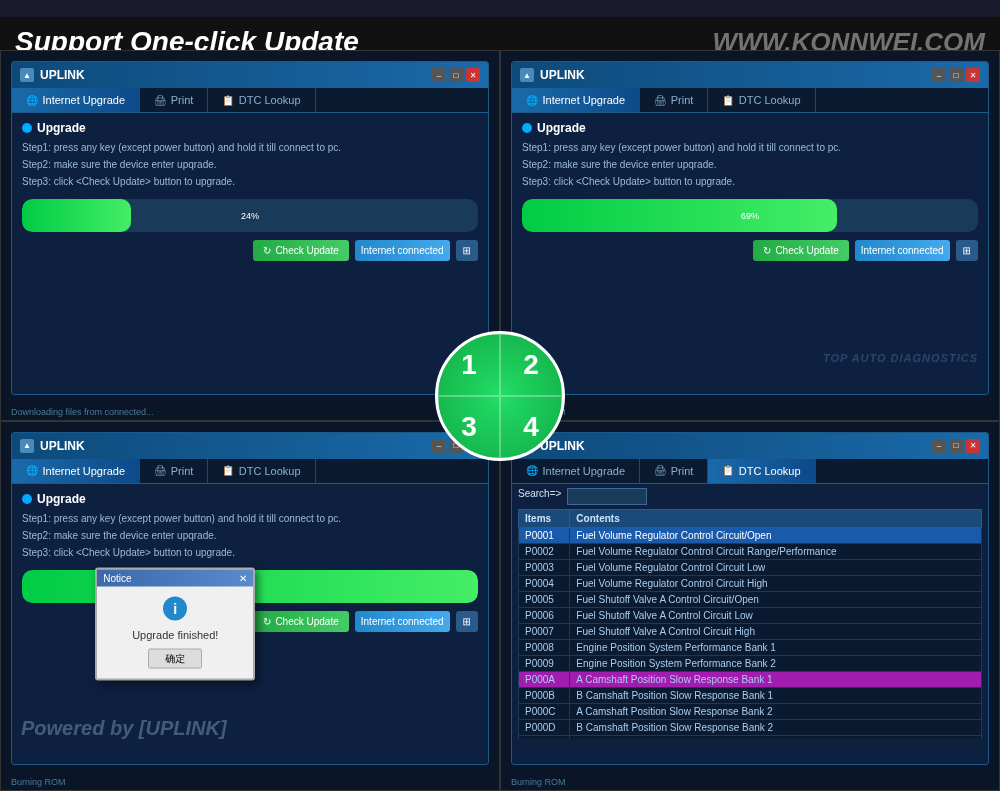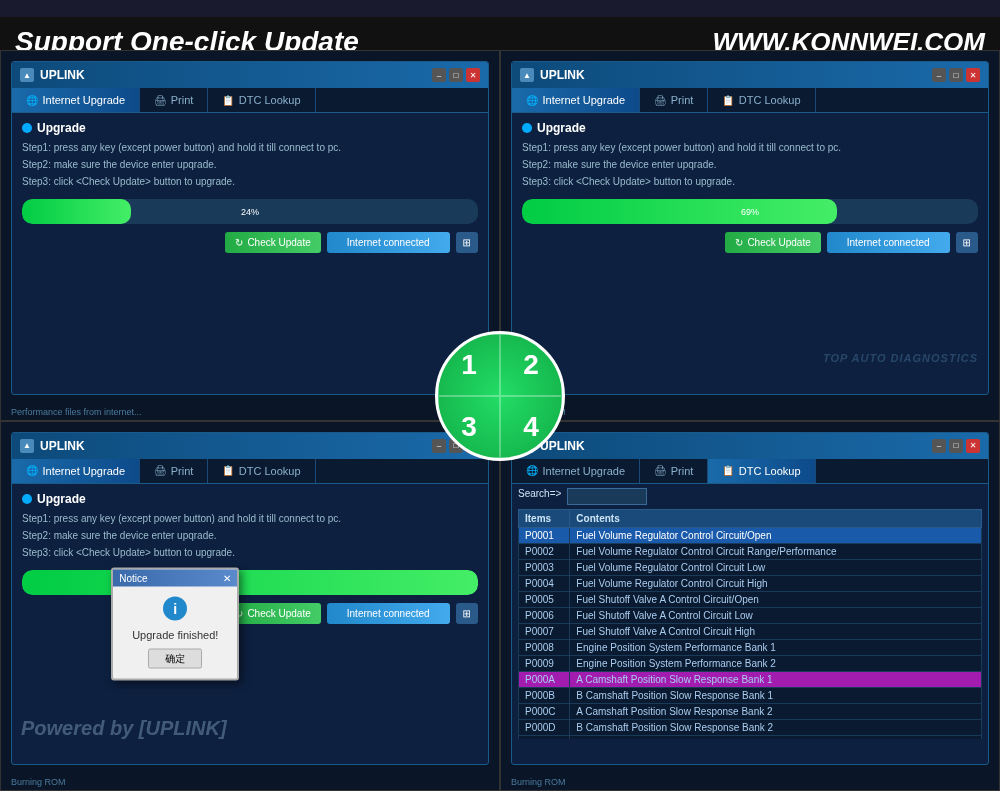--- a/index.html
+++ b/index.html
@@ -26,21 +26,21 @@
     }
     .top-title {
       font-size: 28px;
       font-weight: bold;
       color: #fff;
       font-style: italic;
     }
     .top-brand {
       font-size: 26px;
       font-weight: bold;
-      color: #ffffff;
+      color: #737373;
       font-style: italic;
     }
 
     
     .main-grid {
       position: absolute;
       top: 50px;
       left: 0; right: 0;
       bottom: 0;
       display: grid;
@@ -162,21 +162,21 @@
       color: #9abccc;
       margin-bottom: 3px;
       line-height: 1.4;
     }
 
     
     .progress-wrap {
       margin: 10px 0 8px 0;
       background: #1a3a5a;
       border-radius: 10px;
-      height: 25px;
+      height: 33px;
       position: relative;
       overflow: hidden;
     }
     .progress-bar {
       height: 100%;
       border-radius: 10px;
       background: linear-gradient(90deg, #00cc44, #44ee66);
     }
     .progress-label {
       position: absolute;
@@ -204,21 +204,21 @@
       cursor: pointer;
       display: flex;
       align-items: center;
       gap: 4px;
     }
     .btn-internet {
       background: linear-gradient(90deg, #2288cc, #44aaee);
       color: #fff;
       border: none;
       border-radius: 3px;
-      padding: 5px 20px;
+      padding: 5px 6px;
       font-size: 10px;
       cursor: pointer;
     }
     .btn-screen {
       background: #2a5a8a;
       color: #fff;
       border: none;
       border-radius: 3px;
       padding: 5px 7px;
       font-size: 10px;
@@ -337,21 +337,21 @@
 
     
     .notice-dialog {
       position: absolute;
       top: 55%;
       left: 35%;
       transform: translate(-50%, -50%);
       background: #f0f0f0;
       border: 2px solid #aaa;
       border-radius: 3px;
-      width: 128px;
+      width: 160px;
       z-index: 50;
       box-shadow: 3px 3px 8px rgba(0,0,0,0.5);
     }
     .notice-title {
       background: linear-gradient(90deg, #3a6aaa, #5a8acc);
       color: #fff;
       font-size: 10px;
       padding: 3px 6px;
       display: flex;
       align-items: center;
@@ -449,21 +449,21 @@
             <span>↻</span>
             <span>Check Update</span>
           </button>
           <button class="btn-internet">
             <span>Internet connected</span>
           </button>
           <button class="btn-screen">⊞</button>
         </div>
       </div>
     </div>
-    <div class="status-text">Performance files from internet...</div>
+    <div class="status-text">Downloading files from connected...</div>
   </div>
 
   <div class="quadrant q2">
     <div class="uplink-window">
       <div class="window-titlebar">
         <div class="titlebar-left">
           <div class="titlebar-icon">▲</div>
           <span>UPLINK</span>
         </div>
         <div class="titlebar-controls">

